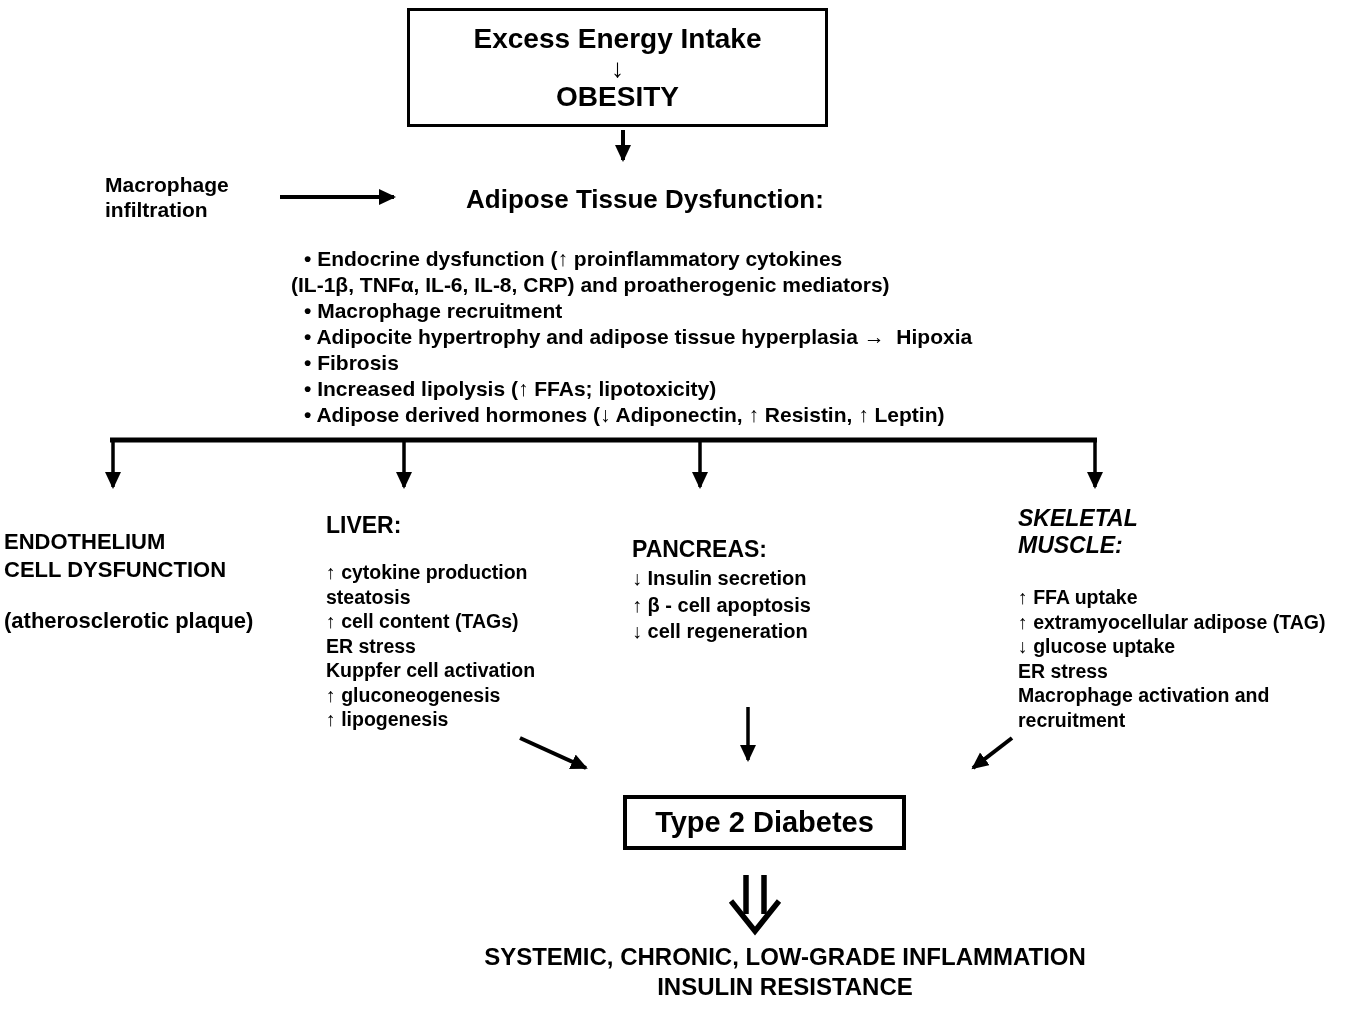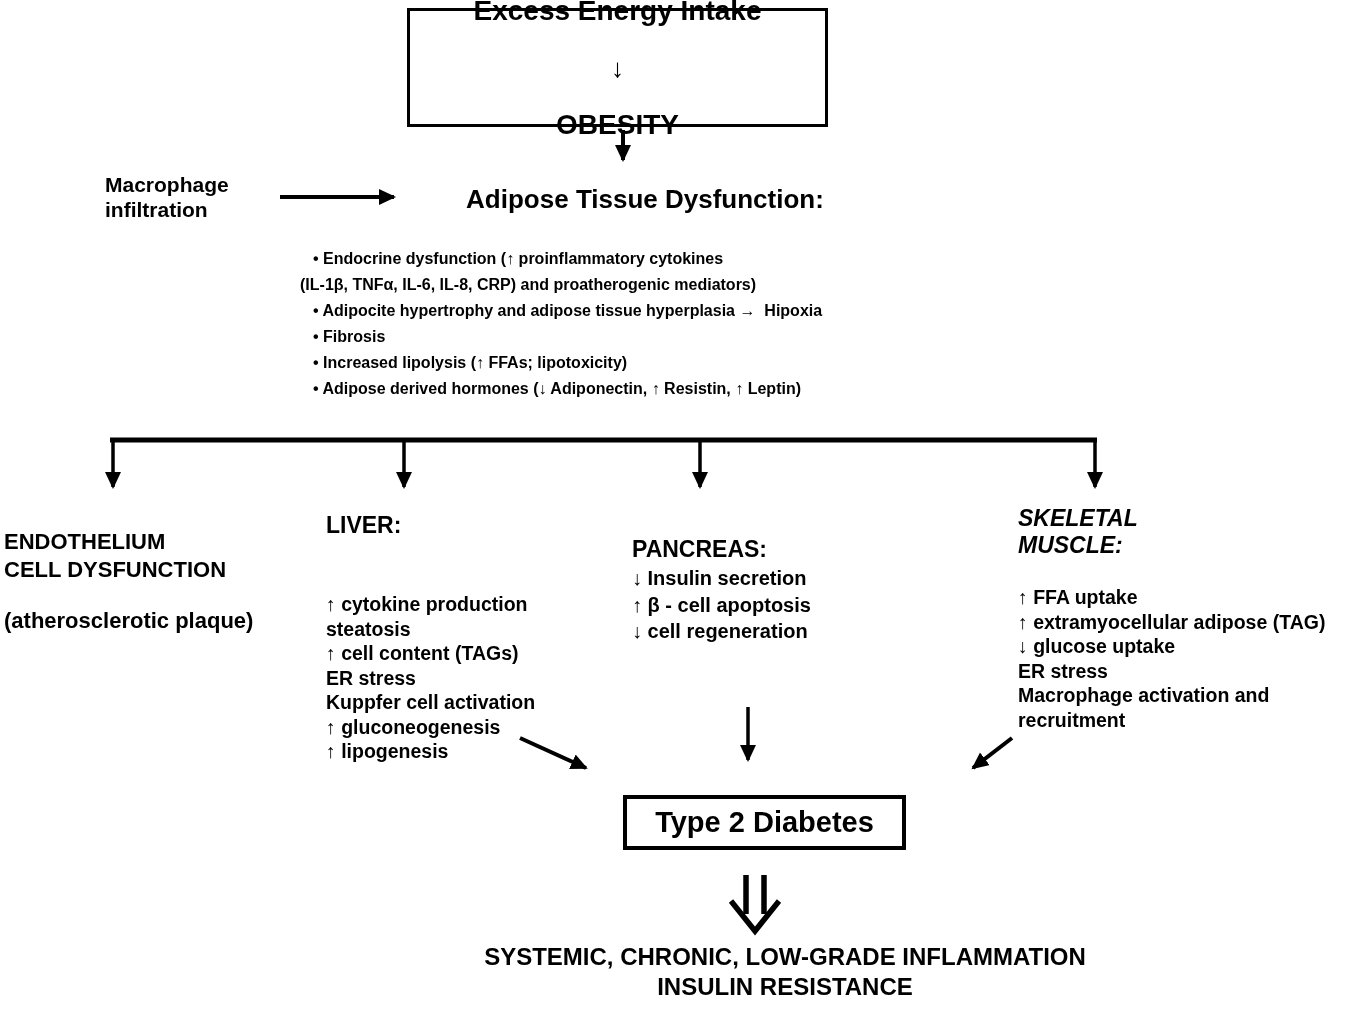--- a/index.html
+++ b/index.html
@@ -13,43 +13,42 @@
   }
   .abs{position:absolute;}
   #arrow-layer{position:absolute;left:0;top:0;}
 
   
   #top-box{
     left:407px;top:8px;width:415px;height:113px;
     border:3px solid #000;
     display:flex;flex-direction:column;align-items:center;justify-content:center;
     text-align:center;
-    gap:28px;
   }
   #top-box .big{font-size:28px;line-height:32px;}
   #top-box .mini-arrow{font-size:26px;line-height:26px;font-weight:bold;}
 
   
   #macrophage{left:105px;top:172px;font-size:21px;line-height:25px;}
 
   
   #adipose-heading{left:420px;top:184px;width:450px;text-align:center;font-size:26px;}
 
   
-  #adipose-list{left:300px;top:246px;width:720px;font-size:16px;line-height:26px;}
+  #adipose-list{left:291px;top:246px;width:720px;font-size:21px;line-height:26px;}
   #adipose-list .indent{padding-left:13px;}
 
   
   #endothelium{left:4px;top:528px;line-height:28px;}
   #endothelium .l1,#endothelium .l2{font-size:22px;}
   #endothelium .l3{font-size:22px;margin-top:23px;}
 
   
   #liver-title{left:326px;top:512px;font-size:23px;}
-  #liver-list{left:326px;top:560px;font-size:19.5px;line-height:24.5px;margin-top:32px;}
+  #liver-list{left:326px;top:560px;font-size:19.5px;line-height:24.5px;}
 
   
   #pancreas-title{left:632px;top:536px;font-size:23px;}
   #pancreas-list{left:632px;top:565px;font-size:20px;line-height:26.5px;}
 
   
   #skeletal-title{left:1018px;top:505px;font-size:23px;line-height:27px;font-style:italic;}
   #skeletal-list{left:1018px;top:585px;width:332px;font-size:19.5px;line-height:24.5px;}
 
   
@@ -103,20 +102,21 @@
 <div id="macrophage" class="abs">
   <div>Macrophage</div>
   <div>infiltration</div>
 </div>
 
 <div id="adipose-heading" class="abs">Adipose Tissue Dysfunction:</div>
 
 <div id="adipose-list" class="abs">
   <div class="indent">• Endocrine dysfunction (↑ proinflammatory cytokines</div>
   <div>(IL-1β, TNFα, IL-6, IL-8, CRP) and proatherogenic mediators)</div>
+  <div class="indent">• Macrophage recruitment</div>
   <div class="indent">• Adipocite hypertrophy and adipose tissue hyperplasia →&nbsp; Hipoxia</div>
   <div class="indent">• Fibrosis</div>
   <div class="indent">• Increased lipolysis (↑ FFAs; lipotoxicity)</div>
   <div class="indent">• Adipose derived hormones (↓ Adiponectin, ↑ Resistin, ↑ Leptin)</div>
 </div>
 
 <div id="endothelium" class="abs">
   <div class="l1">ENDOTHELIUM</div>
   <div class="l2">CELL DYSFUNCTION</div>
   <div class="l3">(atherosclerotic plaque)</div>

